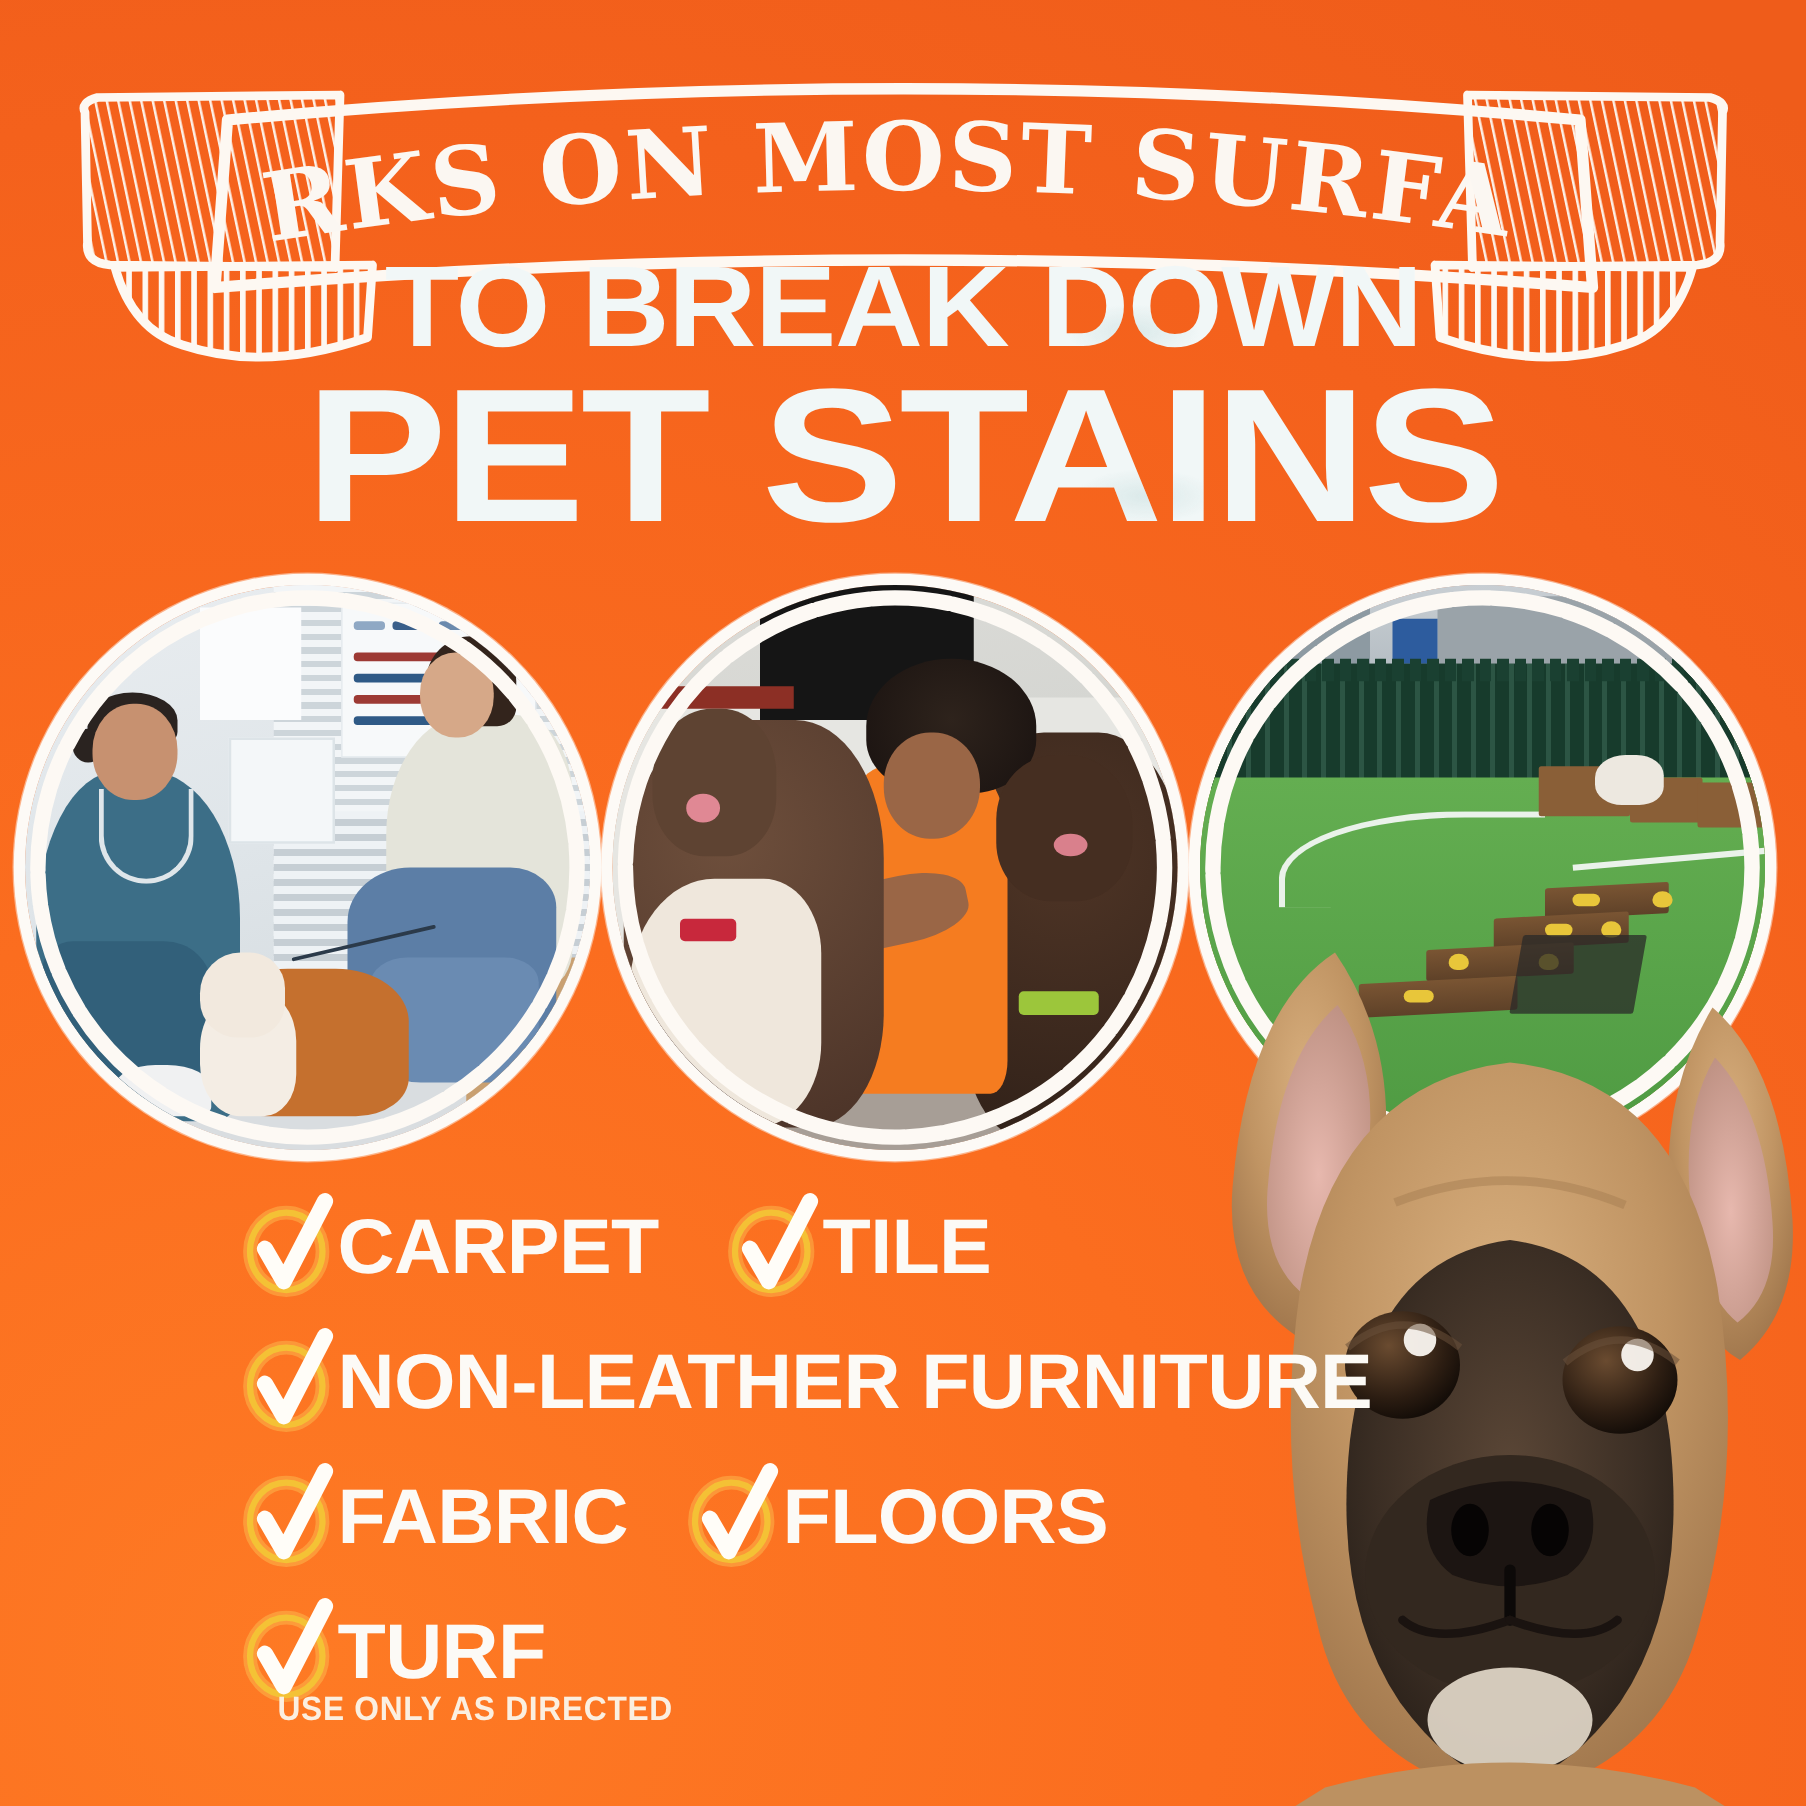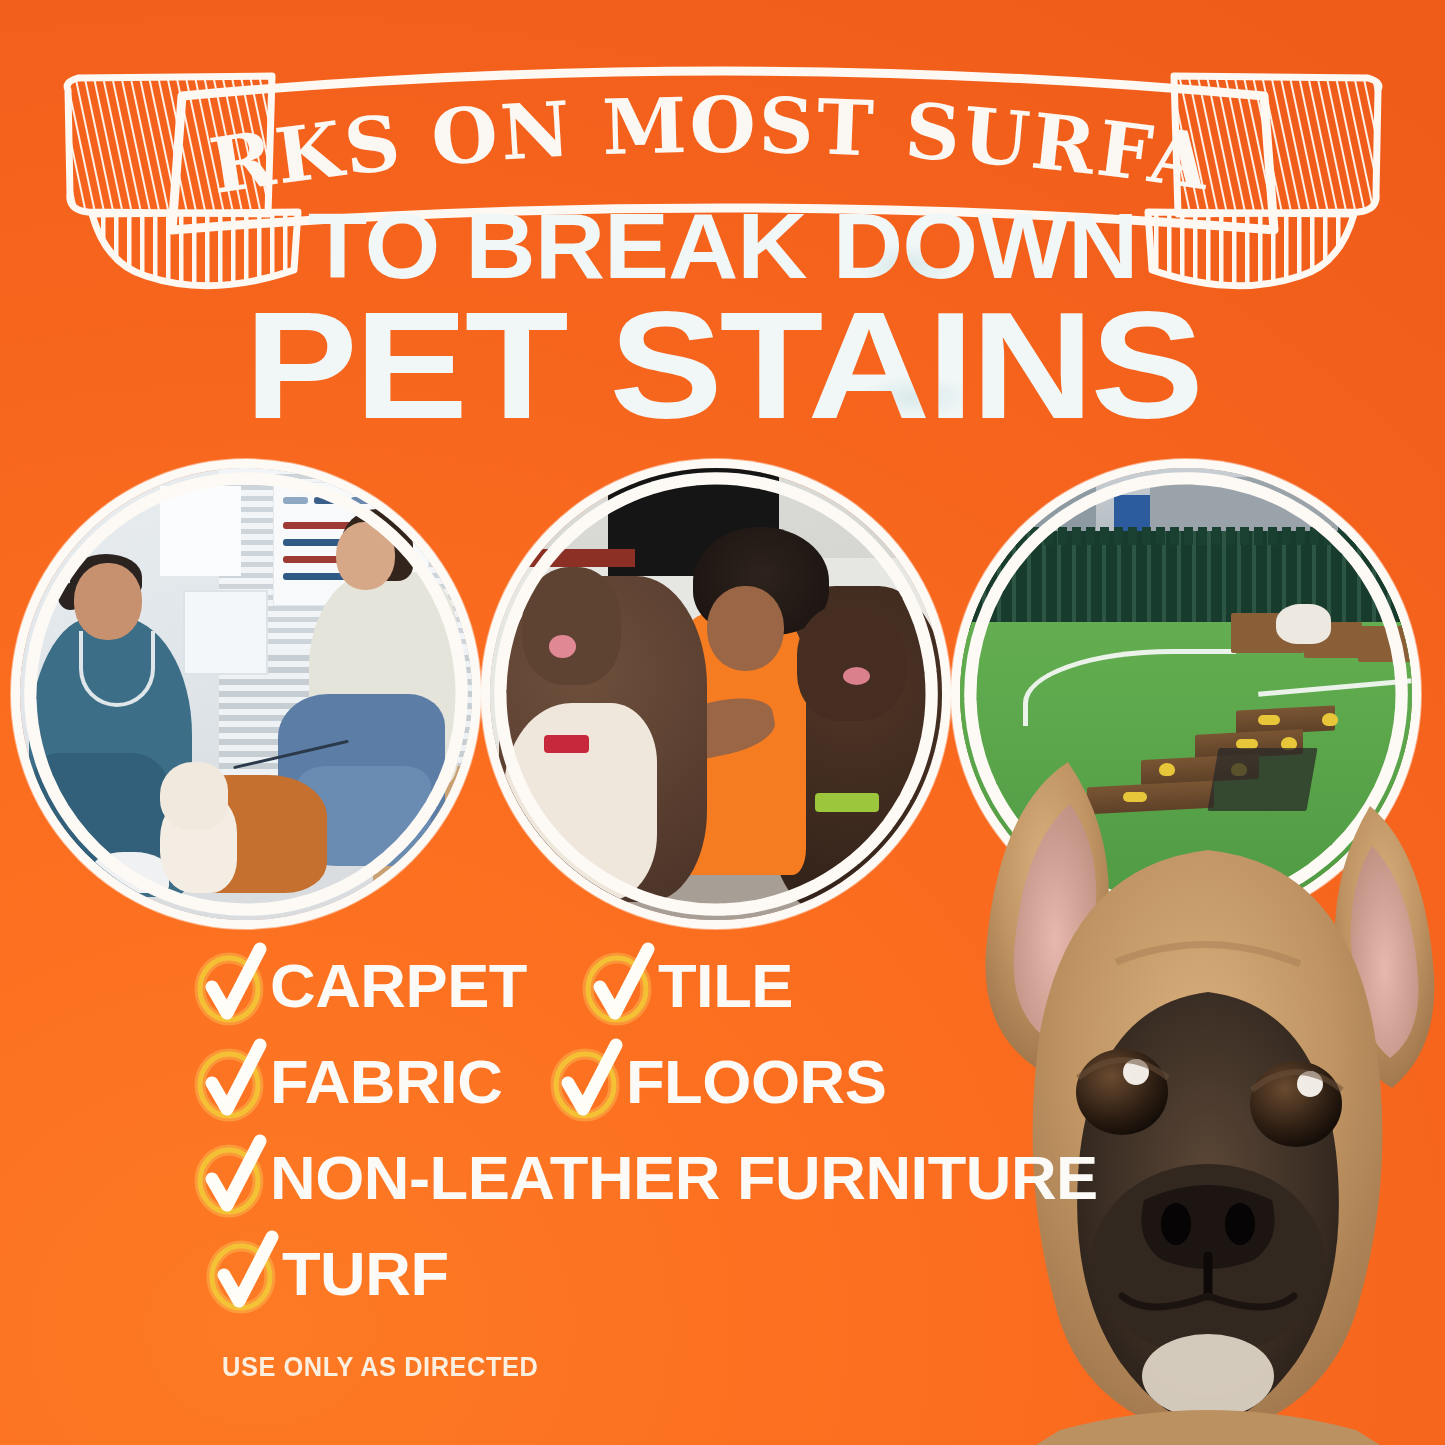--- a/index.html
+++ b/index.html
@@ -149,21 +149,21 @@
   .s3 .bone{height:10px;border-radius:6px;}
   .s3 .paw{width:16px;height:13px;border-radius:50% 50% 42% 42%;}
   .s3 .wdog{position:absolute;left:70%;top:30%;width:12%;height:9%;background:#EDE8E0;border-radius:45% 40% 36% 40%;}
 
   
   .frenchie{position:absolute;left:940px;top:700px;width:505px;height:745px;}
   .frenchie svg{width:100%;height:100%;}
 
   
   .checklist{position:absolute;left:196px;top:955px;width:880px;}
-  .crow{position:relative;height:96px;}
+  .crow{position:relative;height:96px;margin-top:12px;}
   .citem{position:absolute;display:flex;align-items:center;}
   .cicon{position:relative;width:62px;height:62px;flex:none;margin-right:12px;}
   .cicon svg{position:absolute;left:-6px;top:-12px;width:78px;height:80px;overflow:visible;}
   .clabel{
     font-family:"Liberation Sans", sans-serif;
     font-weight:bold;font-size:62px;color:#FCFAF6;
     letter-spacing:-0.5px;white-space:nowrap;line-height:1;
     transform:scaleX(1.02);transform-origin:0 50%;
   }
 
@@ -410,49 +410,49 @@
 
     <div class="crow">
       <div class="citem" style="left:0px;">
         <span class="cicon">
           <svg viewBox="0 0 78 80" aria-hidden="true">
             <ellipse cx="39" cy="46" rx="29" ry="31" fill="none" stroke="#F0B91C" stroke-width="5" opacity=".9"></ellipse>
             <ellipse cx="39" cy="46" rx="29" ry="31" fill="none" stroke="#FBE46A" stroke-width="11" opacity=".32"></ellipse>
             <path d="M22 44 L37 70 L70 6" fill="none" stroke="#FFFDF8" stroke-width="13" stroke-linecap="round" stroke-linejoin="round"></path>
           </svg>
         </span>
-        <span class="clabel">FABRIC</span>
-      </div>
-      <div class="citem" style="left:356px;">
-        <span class="cicon">
-          <svg viewBox="0 0 78 80" aria-hidden="true">
-            <ellipse cx="39" cy="46" rx="29" ry="31" fill="none" stroke="#F0B91C" stroke-width="5" opacity=".9"></ellipse>
-            <ellipse cx="39" cy="46" rx="29" ry="31" fill="none" stroke="#FBE46A" stroke-width="11" opacity=".32"></ellipse>
-            <path d="M22 44 L37 70 L70 6" fill="none" stroke="#FFFDF8" stroke-width="13" stroke-linecap="round" stroke-linejoin="round"></path>
-          </svg>
-        </span>
-        <span class="clabel">FLOORS</span>
+        <span class="clabel">NON-LEATHER FURNITURE</span>
       </div>
     </div>
 
     <div class="crow">
       <div class="citem" style="left:0px;">
         <span class="cicon">
           <svg viewBox="0 0 78 80" aria-hidden="true">
             <ellipse cx="39" cy="46" rx="29" ry="31" fill="none" stroke="#F0B91C" stroke-width="5" opacity=".9"></ellipse>
             <ellipse cx="39" cy="46" rx="29" ry="31" fill="none" stroke="#FBE46A" stroke-width="11" opacity=".32"></ellipse>
             <path d="M22 44 L37 70 L70 6" fill="none" stroke="#FFFDF8" stroke-width="13" stroke-linecap="round" stroke-linejoin="round"></path>
           </svg>
         </span>
-        <span class="clabel">NON-LEATHER FURNITURE</span>
+        <span class="clabel">FABRIC</span>
+      </div>
+      <div class="citem" style="left:356px;">
+        <span class="cicon">
+          <svg viewBox="0 0 78 80" aria-hidden="true">
+            <ellipse cx="39" cy="46" rx="29" ry="31" fill="none" stroke="#F0B91C" stroke-width="5" opacity=".9"></ellipse>
+            <ellipse cx="39" cy="46" rx="29" ry="31" fill="none" stroke="#FBE46A" stroke-width="11" opacity=".32"></ellipse>
+            <path d="M22 44 L37 70 L70 6" fill="none" stroke="#FFFDF8" stroke-width="13" stroke-linecap="round" stroke-linejoin="round"></path>
+          </svg>
+        </span>
+        <span class="clabel">FLOORS</span>
       </div>
     </div>
 
     <div class="crow">
-      <div class="citem" style="left:12px;align-items:flex-end;">
+      <div class="citem" style="left:0px;align-items:flex-end;">
         <span class="cicon">
           <svg viewBox="0 0 78 80" aria-hidden="true">
             <ellipse cx="39" cy="46" rx="29" ry="31" fill="none" stroke="#F0B91C" stroke-width="5" opacity=".9"></ellipse>
             <ellipse cx="39" cy="46" rx="29" ry="31" fill="none" stroke="#FBE46A" stroke-width="11" opacity=".32"></ellipse>
             <path d="M22 44 L37 70 L70 6" fill="none" stroke="#FFFDF8" stroke-width="13" stroke-linecap="round" stroke-linejoin="round"></path>
           </svg>
         </span>
         <span class="clabel">TURF</span>
       </div>
     </div>

